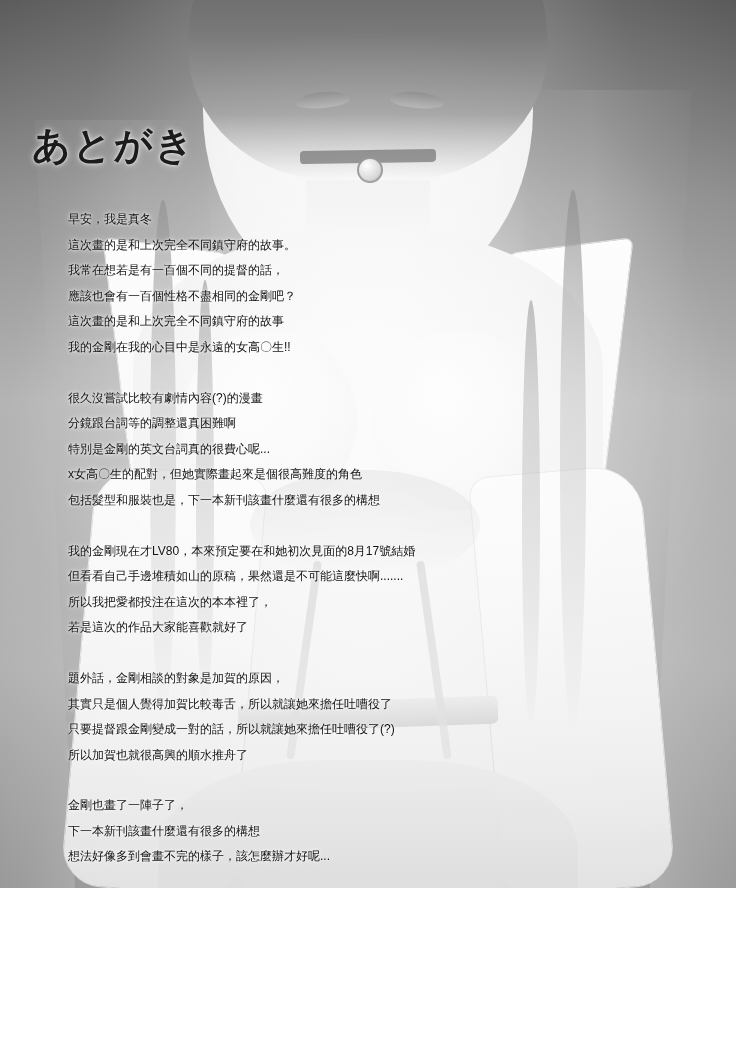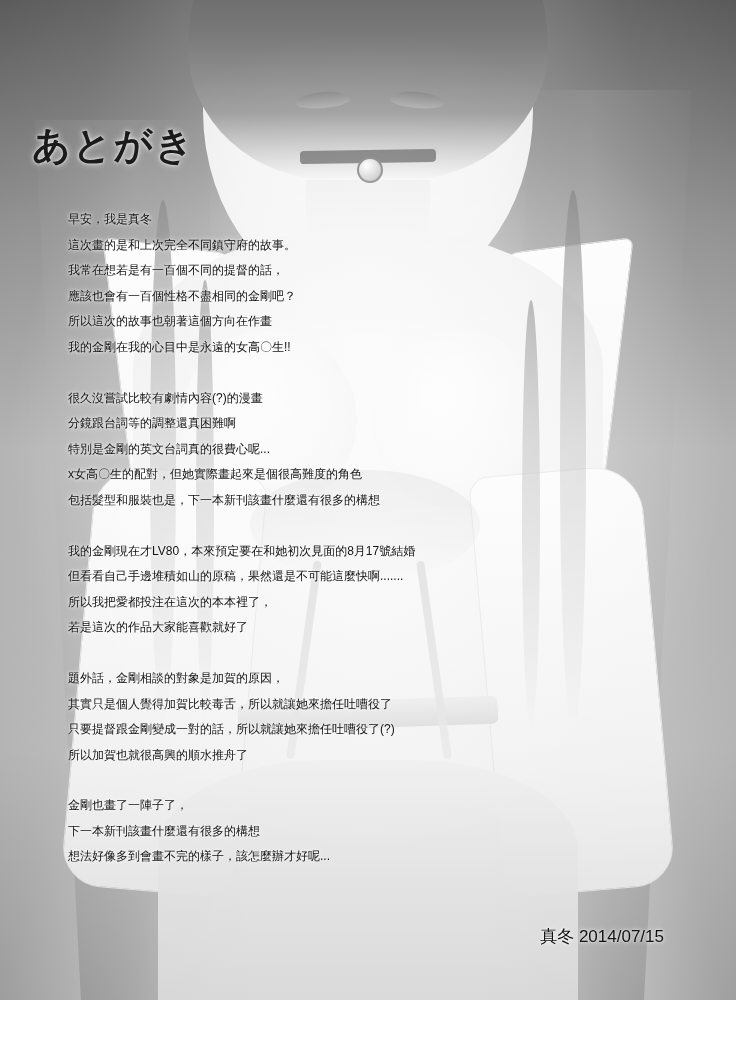--- a/index.html
+++ b/index.html
@@ -9,21 +9,21 @@
   body {
     width: 736px;
     height: 1048px;
     background: #ffffff;
     font-family: "Liberation Sans", sans-serif;
     overflow: hidden;
   }
   .page {
     position: relative;
     width: 736px;
-    height: 1000px;
+    height: 888px;
     background: #86efac;
     overflow: hidden;
   }
   
   .bg-art {
     position: absolute;
     inset: 0;
     overflow: hidden;
   }
   .bg-base {
@@ -330,21 +330,21 @@
 
   <div class="content">
     <div class="afterword-title">あとがき</div>
 
     <div class="body-text">
       <div class="para">
         <div class="line">早安，我是真冬</div>
         <div class="line">這次畫的是和上次完全不同鎮守府的故事。</div>
         <div class="line">我常在想若是有一百個不同的提督的話，</div>
         <div class="line">應該也會有一百個性格不盡相同的金剛吧？</div>
-        <div class="line">所以這次的故事也朝著這個方向在作畫</div>
+        <div class="line">這次畫的是和上次完全不同鎮守府的故事</div>
         <div class="line">我的金剛在我的心目中是永遠的女高〇生!!</div>
       </div>
 
       <div class="para">
         <div class="line">很久沒嘗試比較有劇情內容(?)的漫畫</div>
         <div class="line">分鏡跟台詞等的調整還真困難啊</div>
         <div class="line">特別是金剛的英文台詞真的很費心呢...</div>
         <div class="line">x女高〇生的配對，但她實際畫起來是個很高難度的角色</div>
         <div class="line">包括髮型和服裝也是，下一本新刊該畫什麼還有很多的構想</div>
       </div>

